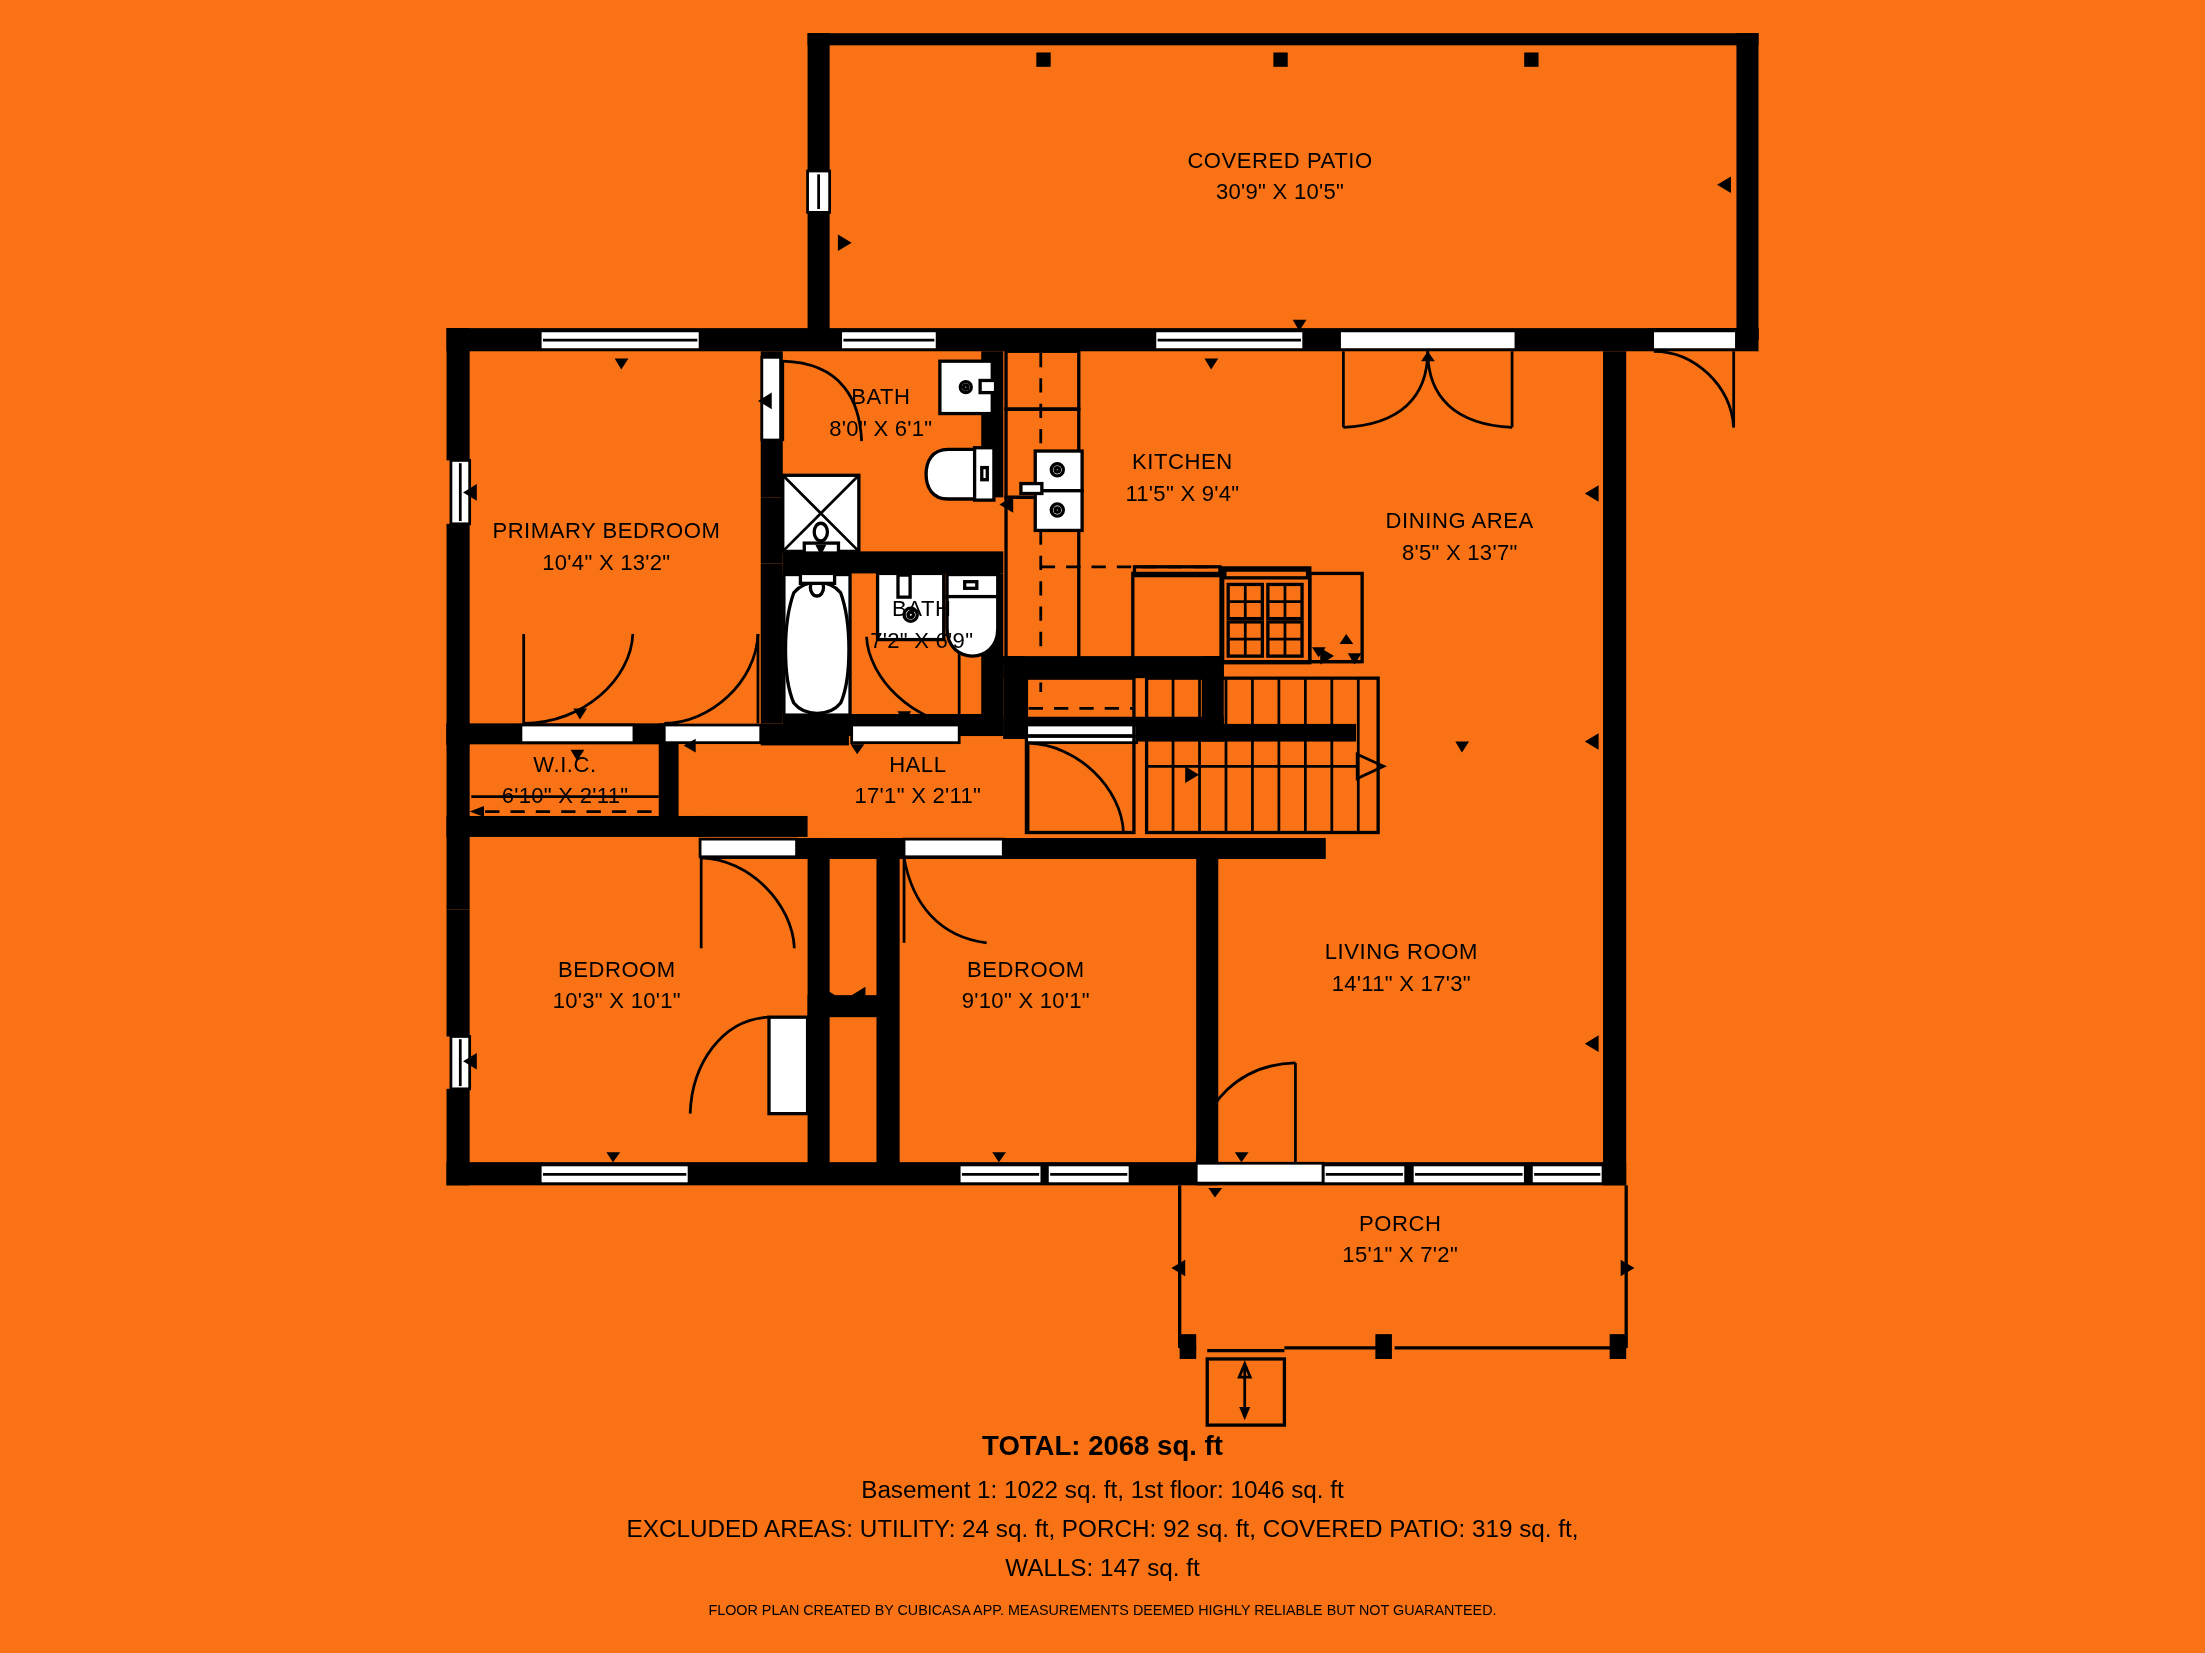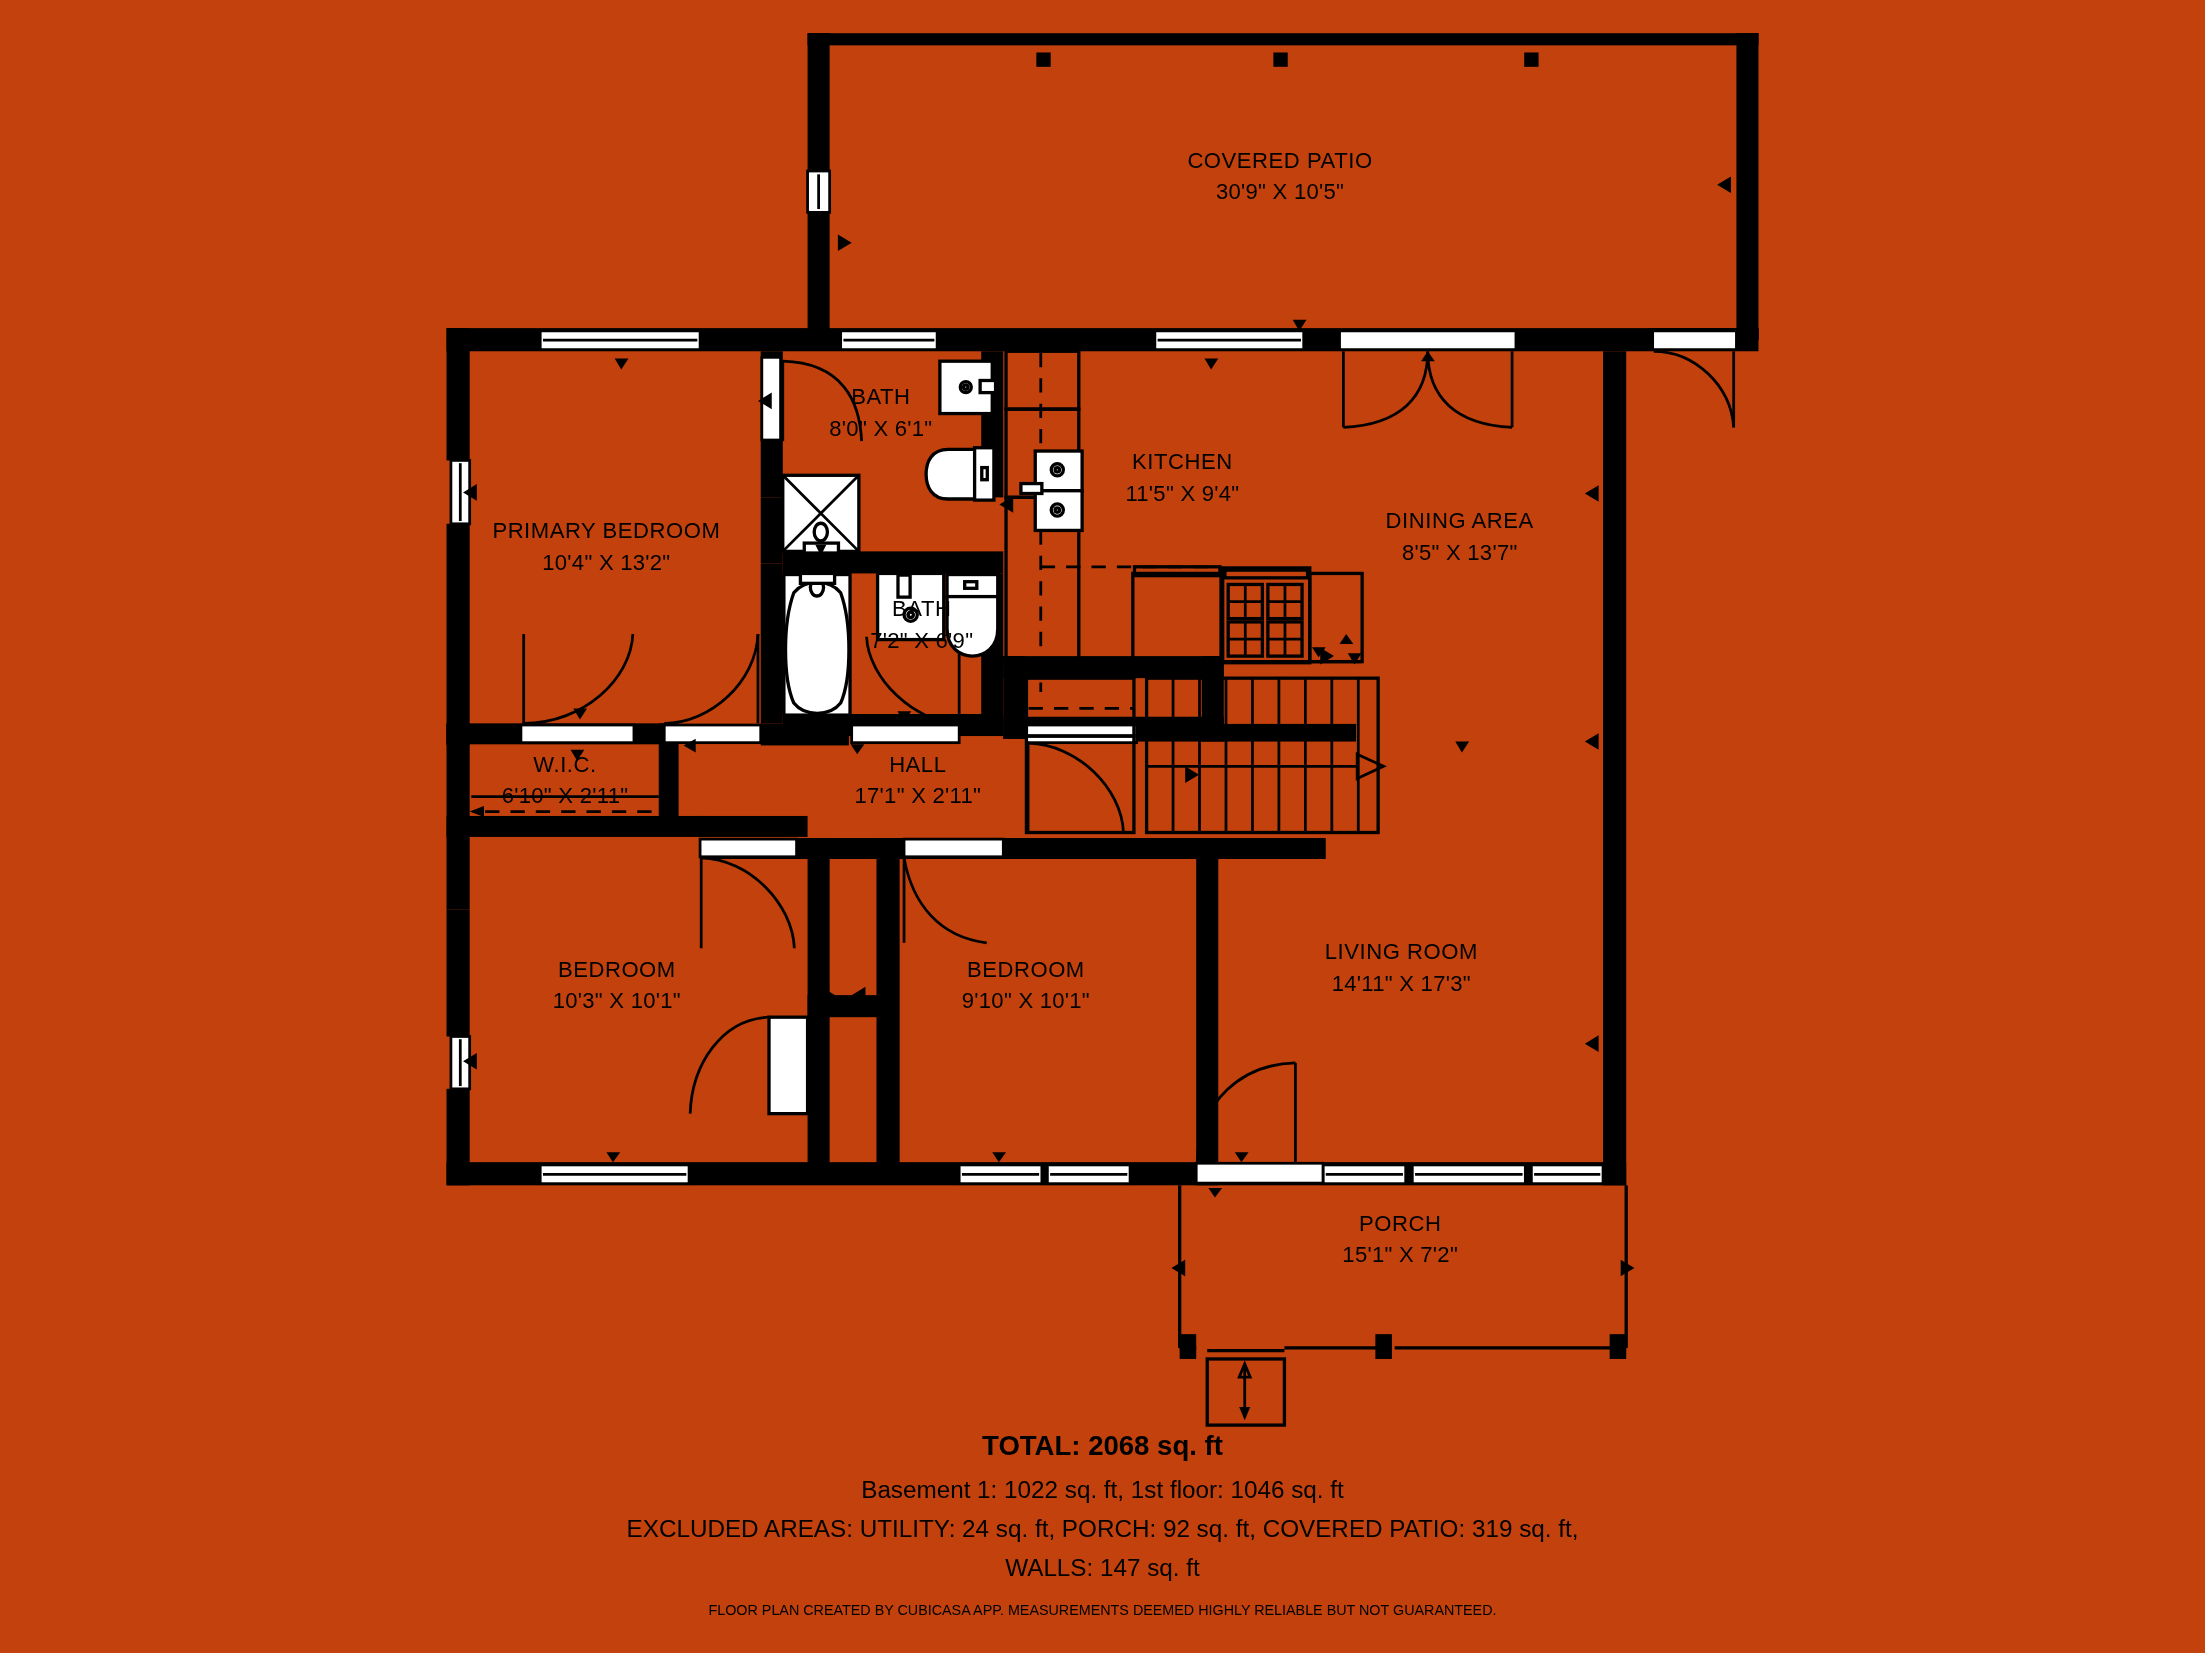--- a/index.html
+++ b/index.html
@@ -1,17 +1,17 @@
 <!DOCTYPE html>
 <html style="font-size:8.8px"><head>
 <meta charset="utf-8">
 <style>
   html,body{margin:0;padding:0;background:#ffffff;}
   body{width:2205px;height:1654px;overflow:hidden;font-family:"Liberation Sans",sans-serif;}
-  #stage{position:relative;width:2205px;height:1654px;background:#c2410c;}
+  #stage{position:relative;width:2205px;height:1654px;background:#f97316;}
   svg#plan{position:absolute;left:0;top:0;width:2205px;height:1654px;display:block;}
   .wall{fill:#000000;}
   .thin{fill:none;stroke:#000000;stroke-width:5;}
   .thin2{fill:none;stroke:#000000;stroke-width:6;}
   .fixture{fill:#ffffff;stroke:#000000;stroke-width:6;}
   .fixture-nf{fill:none;stroke:#000000;stroke-width:6;}
   .swing{fill:none;stroke:#000000;stroke-width:5;}
   .dashline{fill:none;stroke:#000000;stroke-width:5;stroke-dasharray:26 20;}
   .win{fill:#ffffff;stroke:#000000;stroke-width:5;}
   .marker{fill:#000000;}

